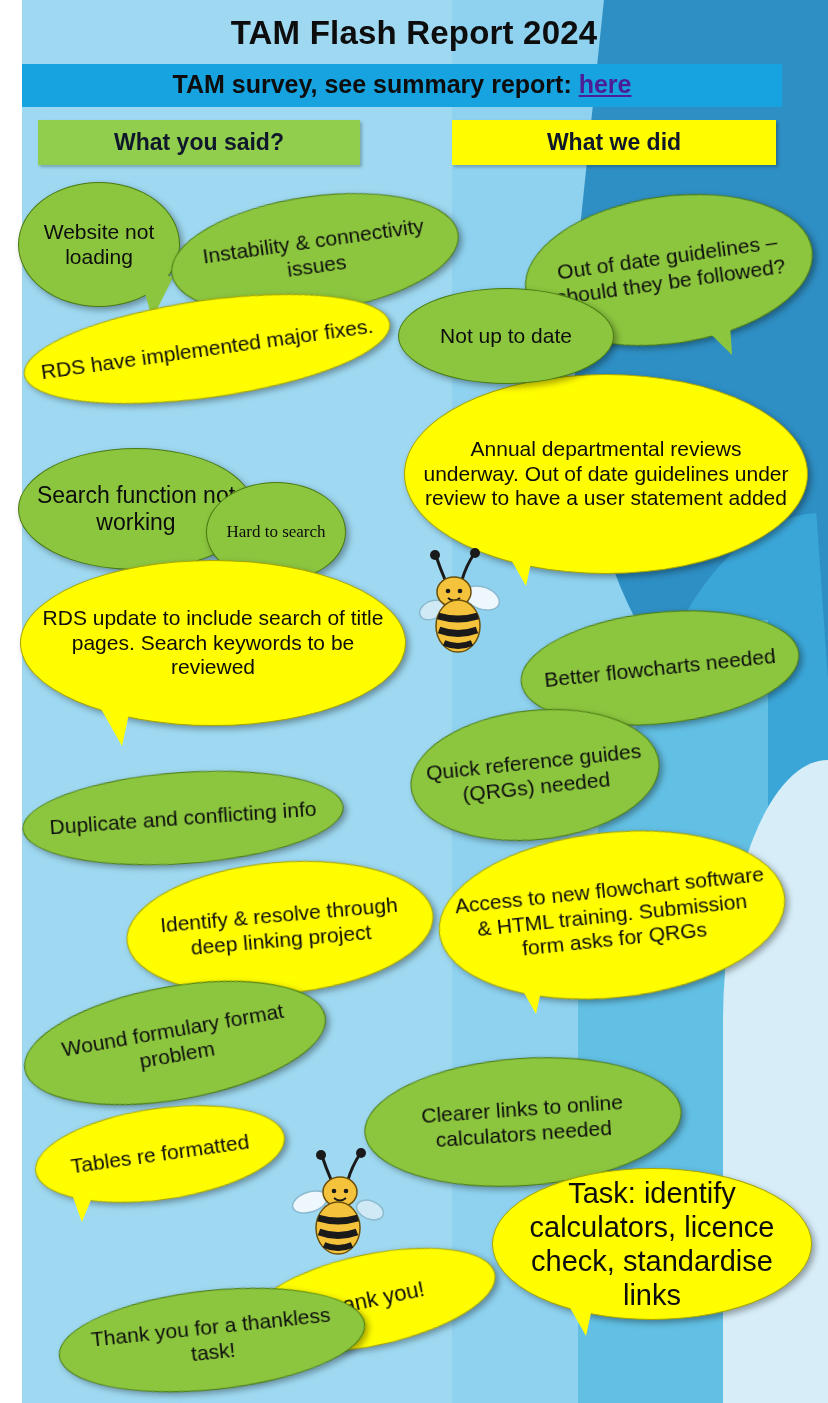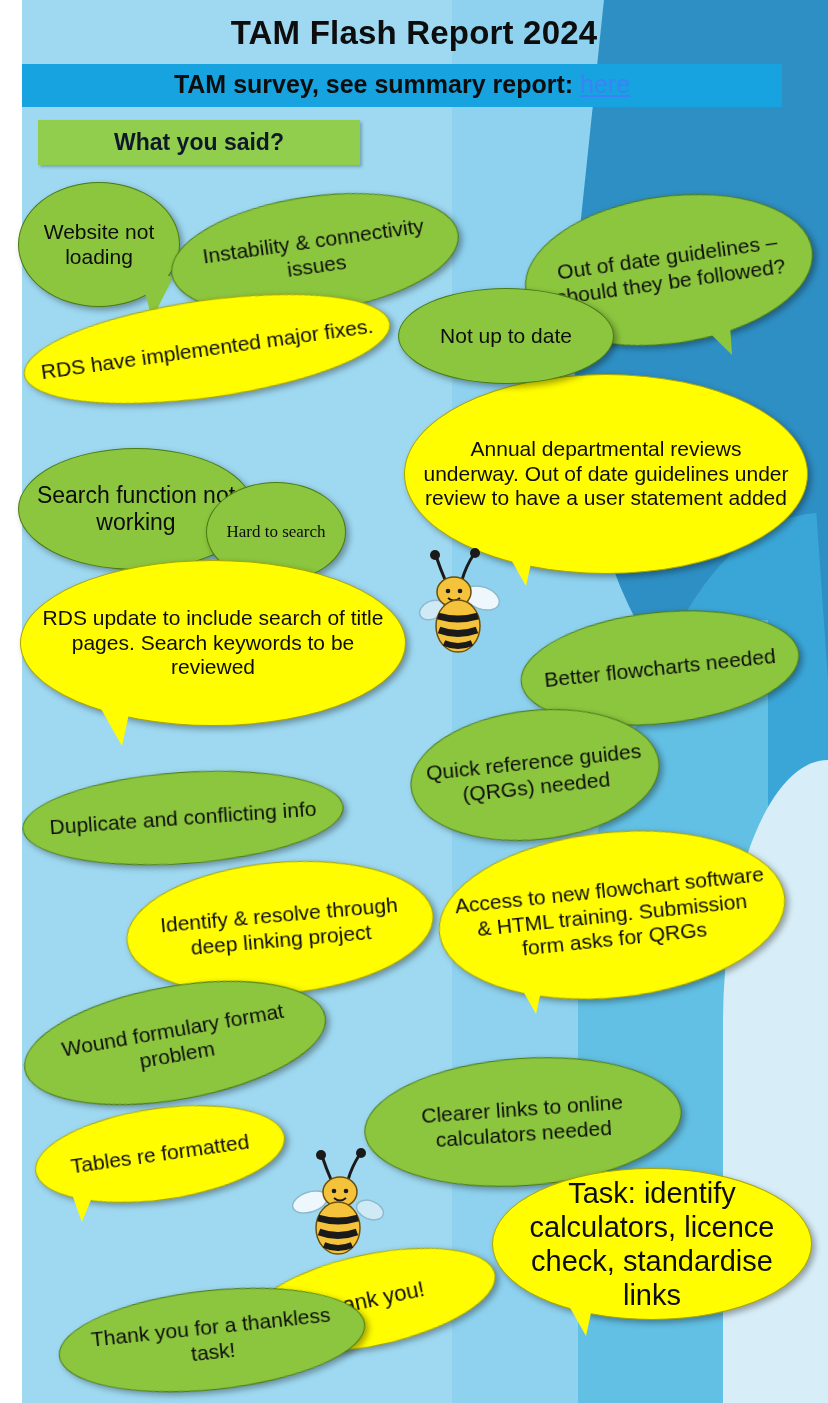--- a/index.html
+++ b/index.html
@@ -89,23 +89,23 @@
   .subtitle-text {
     position: absolute;
     left: 22px; top: 70px;
     width: 760px;
     text-align: center;
     font-size: 25px;
     font-weight: bold;
     color: #0d0d0d;
   }
   .subtitle-link {
-    color: #3b82f6;
+    color: #4c1d95;
     text-decoration: underline;
-    font-weight: normal;
+    font-weight: bold;
   }
 
   .banner {
     position: absolute;
     height: 45px;
     display: flex;
     align-items: center;
     justify-content: center;
     font-size: 23px;
     font-weight: bold;
@@ -186,20 +186,21 @@
   <div class="bg-light-left"></div>
   <div class="bg-left-strip"></div>
 
   <div class="title">TAM Flash Report 2024</div>
   <div class="subtitle-bar"></div>
   <div class="subtitle-text">
     <span>TAM survey, see summary report: </span><a class="subtitle-link" href="#">here</a>
   </div>
 
   <div class="banner banner-said">What you said?</div>
+  <div class="banner banner-did">What we did</div>
 
   <div class="bubble oval green" style="left:18px; top:182px; width:162px; height:125px; font-size:21px;">Website not loading</div>
   <div class="tail tail-green-dl" style="left:132px; top:272px; transform: rotate(14deg);"></div>
 
   <div class="bubble oval green rot-n8" style="left:170px; top:196px; width:290px; height:116px; font-size:21px;">Instability &amp; connectivity issues</div>
 
   <div class="bubble oval yellow rot-n8" style="left:22px; top:300px; width:370px; height:98px; font-size:21px;">RDS have implemented major fixes.</div>
 
   <div class="bubble oval green" style="left:18px; top:448px; width:236px; height:122px; font-size:23px;">Search function not working</div>
 

